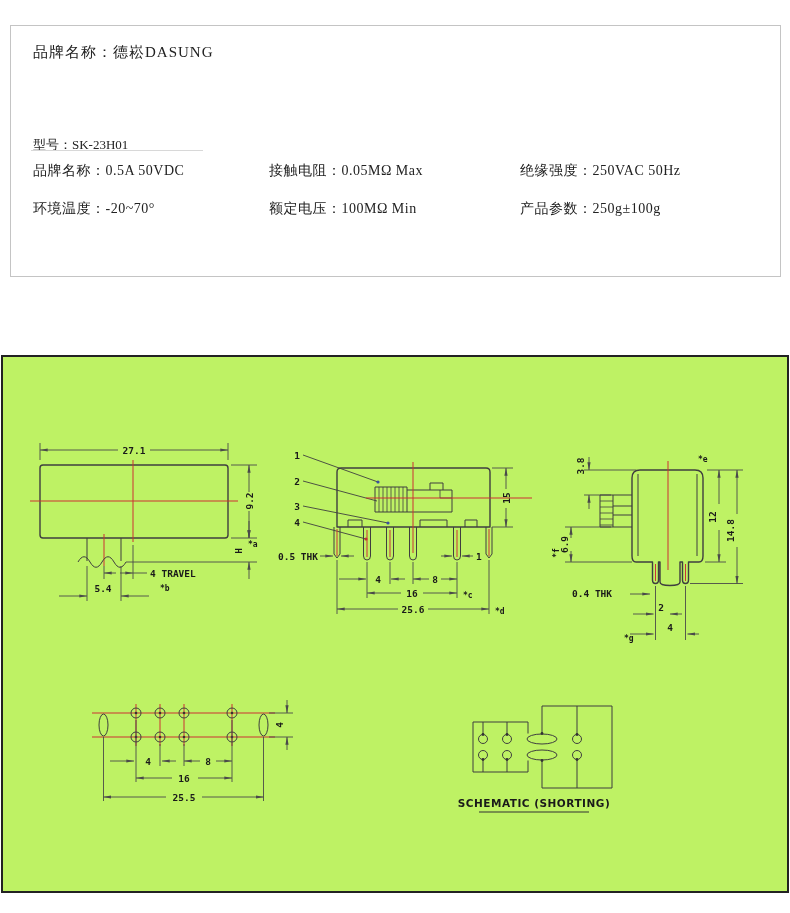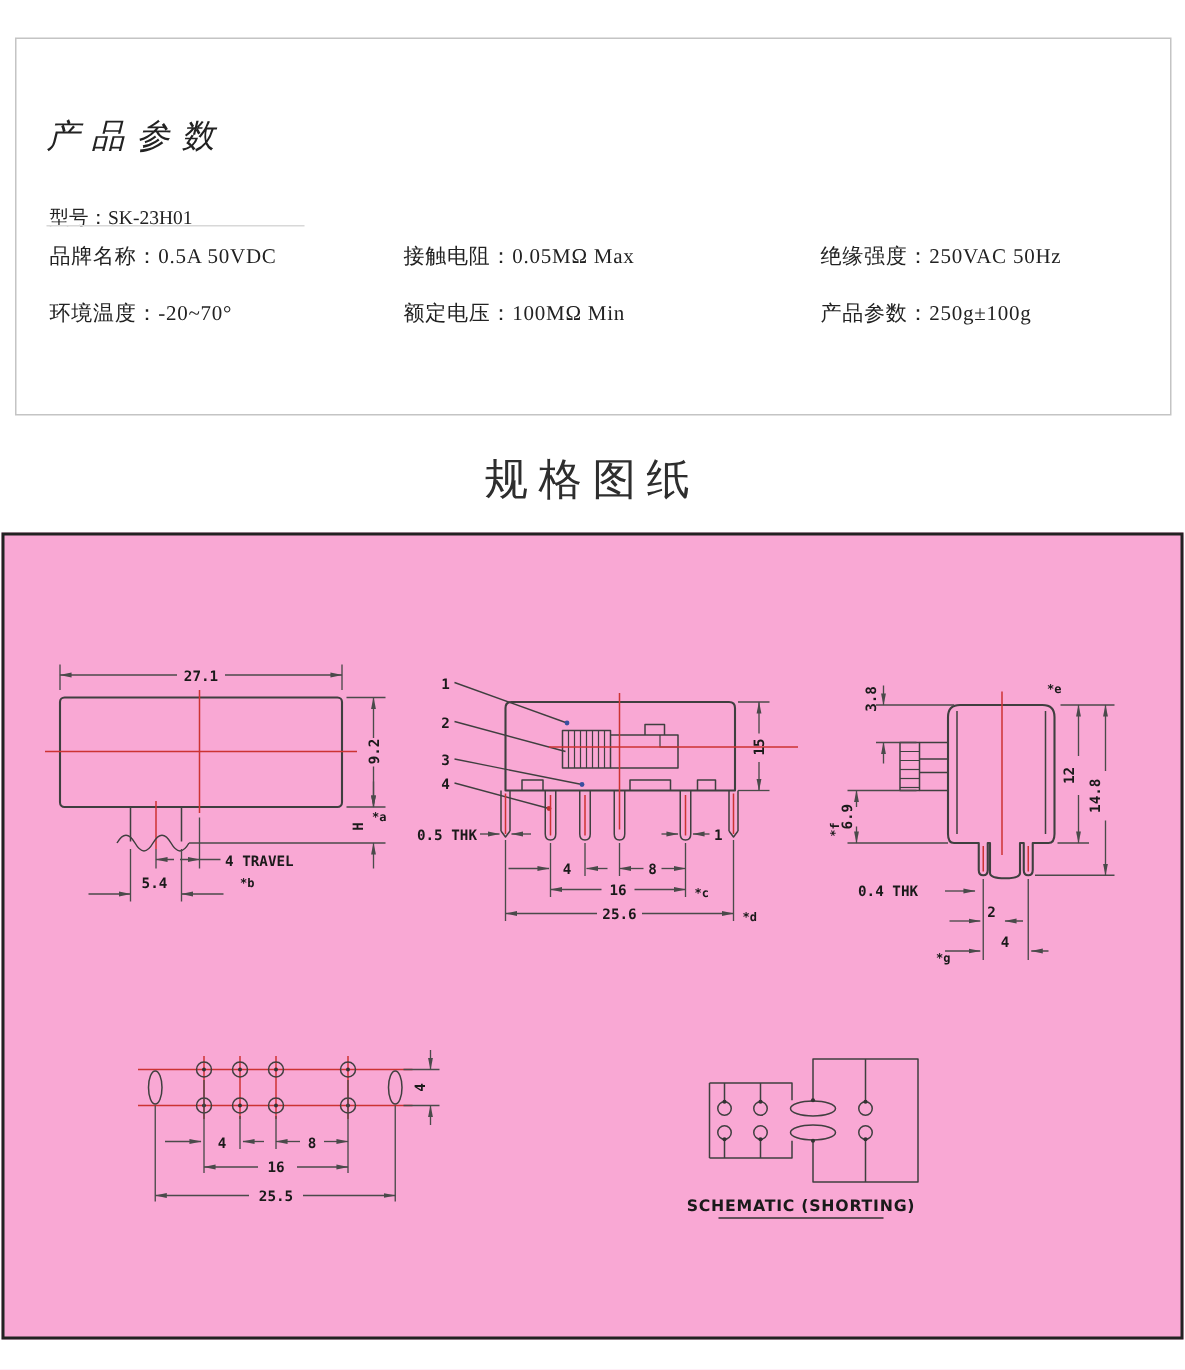--- a/index.html
+++ b/index.html
@@ -7,56 +7,55 @@
         font-family:"Liberation Serif","DejaVu Serif",serif;color:#222;overflow:hidden;}
   .params-box{position:absolute;left:10px;top:25px;width:769px;height:250px;
         border:1px solid #c4c4c4;background:#fff;}
   .brand{position:absolute;left:22px;top:17px;font-size:15px;letter-spacing:1px;white-space:nowrap;}
   .sec-title{position:absolute;left:20px;top:50px;font-size:22px;font-style:italic;
         letter-spacing:8px;white-space:nowrap;}
   .model{position:absolute;left:22px;top:110px;font-size:13px;white-space:nowrap;}
   .model-rule{position:absolute;left:20px;top:124px;width:172px;height:0;
         border-top:1px solid #d8d8d8;}
   .spec{position:absolute;font-size:14px;white-space:nowrap;letter-spacing:0.5px;}
-  .c0{left:22px;} .c1{left:258px;text-align:right;} .c2{left:536px;}
+  .c0{left:22px;} .c1{left:258px;text-align:right;} .c2{left:509px;}
   .r0{top:136px;} .r1{top:174px;}
   .heading{position:absolute;left:0;top:300px;width:100%;text-align:center;
         font-size:29px;letter-spacing:7px;color:#2e2e2e;white-space:nowrap;}
   .drawing-box{position:absolute;left:1px;top:355px;width:784px;height:534px;
-        border:2px solid #222;background:#f9a8d4;}
+        border:2px solid #222;background:#bef264;}
   svg text{font-family:"DejaVu Sans Mono","Liberation Mono",monospace;
         font-size:9.5px;font-weight:bold;fill:#1a1a1a;}
   svg text.tn{font-size:8px;}
   svg text.cap{font-family:"DejaVu Sans","Liberation Sans",sans-serif;
         font-size:10.5px;letter-spacing:0.5px;}
   .g{stroke:#3f3f3f;stroke-width:1.4;fill:none;stroke-linejoin:round;}
   .g2{stroke:#3f3f3f;stroke-width:1;fill:none;stroke-linejoin:round;}
   .h{stroke:#3f3f3f;stroke-width:0.8;fill:none;}
   .d{stroke:#4a4a4a;stroke-width:0.9;fill:none;}
   .r{stroke:#cc3333;stroke-width:1;fill:none;}
   .as{marker-start:url(#ma);} .ae{marker-end:url(#ma);}
 </style>
 </head>
 <body>
 
 <div class="page">
 
   <div class="params-box">
-    <div class="sec-title">产品参数</div>
+    <div class="brand">品牌名称：德崧DASUNG</div>
     <div class="model">型号：SK-23H01</div>
     <div class="model-rule"></div>
     <div class="spec c0 r0">品牌名称：0.5A 50VDC</div>
     <div class="spec c1 r0">接触电阻：0.05MΩ Max</div>
     <div class="spec c2 r0">绝缘强度：250VAC 50Hz</div>
     <div class="spec c0 r1">环境温度：-20~70°</div>
     <div class="spec c1 r1">额定电压：100MΩ Min</div>
     <div class="spec c2 r1">产品参数：250g±100g</div>
   </div>
 
-  <div class="heading">规格图纸</div>
 
   <div class="drawing-box">
     <svg width="784" height="534" viewBox="3 357 784 534">
       <defs>
         <marker id="ma" viewBox="0 0 8 8" refX="7.6" refY="4" markerWidth="9" markerHeight="9" orient="auto-start-reverse">
           <path d="M0,2.4 L8,4 L0,5.6 z" fill="#4a4a4a"></path>
         </marker>
       </defs>
 
       <g>

